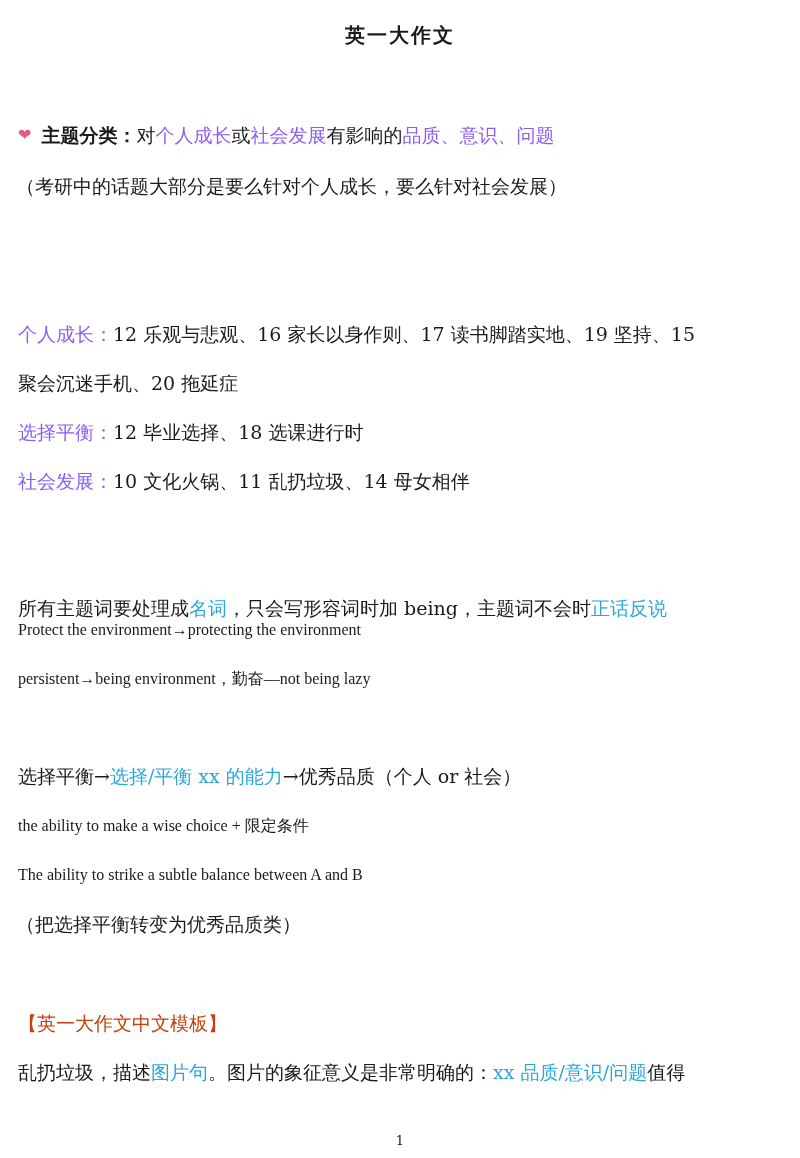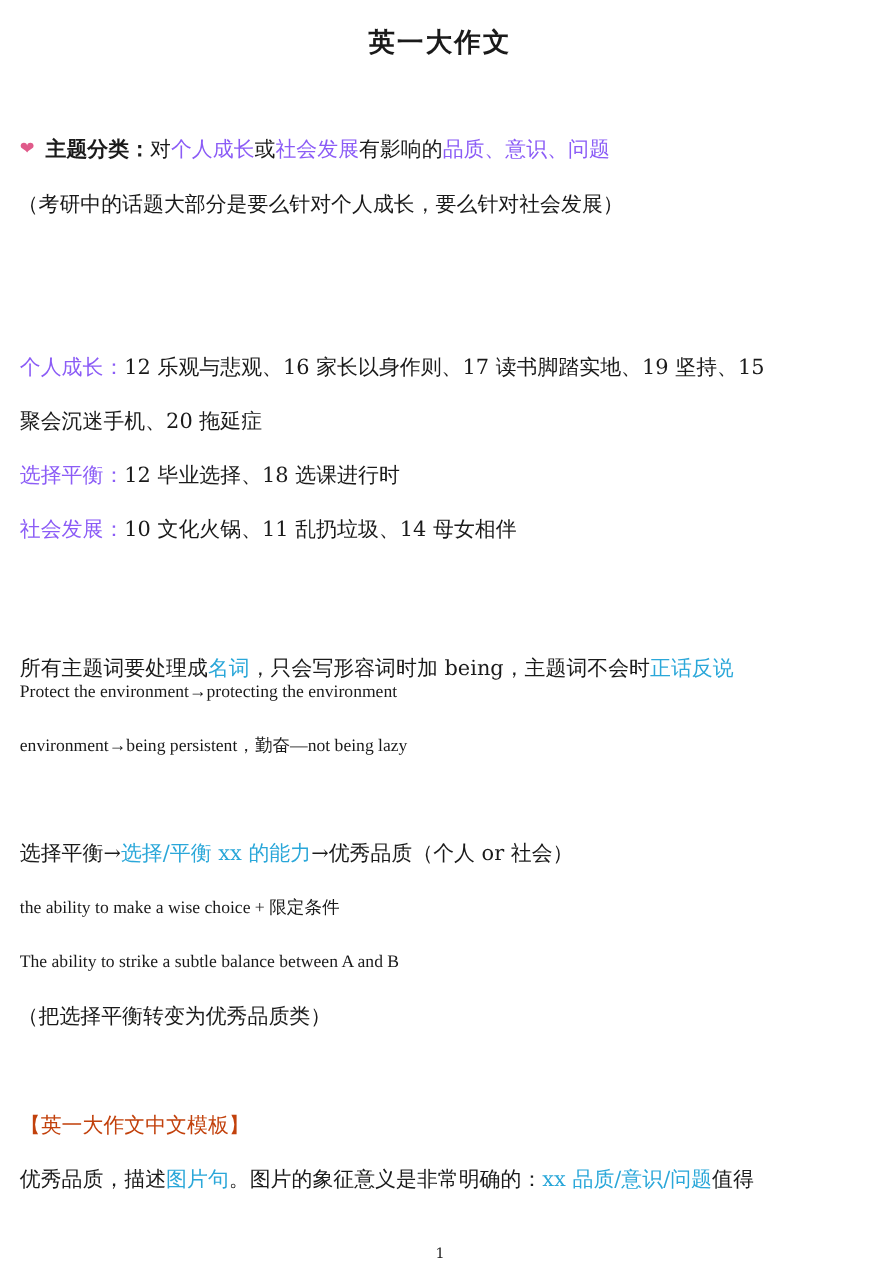--- a/index.html
+++ b/index.html
@@ -2,21 +2,21 @@
 <html><head>
 <meta charset="utf-8">
 <style>
   html, body { margin: 0; padding: 0; background: #ffffff; }
   body {
     width: 800px; height: 1158px; position: relative; overflow: hidden;
     font-family: "DejaVu Serif", "Liberation Serif", serif;
     color: #1a1a1a;
   }
   .line { position: absolute; left: 18px; font-size: 19px; white-space: nowrap; line-height: 26px; }
-  .title { position: absolute; top: 22px; left: 0; width: 800px; text-align: center; font-size: 24px; font-weight: bold; letter-spacing: 2px; }
+  .title { position: absolute; top: 22px; left: 0; width: 800px; text-align: center; font-size: 20px; font-weight: bold; letter-spacing: 2px; }
   .red { color: #8b5cf6; }
   .bright-red { color: #c2410c; }
   .blue { color: #2aa7d9; }
   .bold { font-weight: bold; margin-top: 46px; }
   .heart { display: inline-block; color: #e05a8a; font-size: 16px; margin-right: 10px; vertical-align: 2px; }
   .en { font-family: Liberation Serif, serif; font-size: 16px; }
   .page-num { position: absolute; top: 1133px; left: 0; width: 800px; text-align: center; font-size: 13px; }
 </style>
 </head>
 <body>
@@ -41,31 +41,31 @@
 
   <div class="line" style="top:468px;">
     <span class="red">社会发展：</span><span>10 文化火锅、11 乱扔垃圾、14 母女相伴</span>
   </div>
 
   <div class="line" style="top:567px;margin-top:28px;">
     <span>所有主题词要处理成</span><span class="blue">名词</span><span>，只会写形容词时加 being，主题词不会时</span><span class="blue">正话反说</span>
   </div>
 
   <div class="line en" style="top:617px;">Protect the environment→protecting the environment</div>
-  <div class="line en" style="top:666px;">environment→being persistent，勤奋—not being lazy</div>
+  <div class="line en" style="top:666px;">persistent→being environment，勤奋—not being lazy</div>
 
   <div class="line" style="top:763px;">
     <span>选择平衡→</span><span class="blue">选择/平衡 xx 的能力</span><span>→优秀品质（个人 or 社会）</span>
   </div>
 
   <div class="line en" style="top:813px;">the ability to make a wise choice +  限定条件</div>
   <div class="line en" style="top:862px;">The ability to strike a subtle balance between A and B</div>
 
   <div class="line" style="top:911px; left:16px;">（把选择平衡转变为优秀品质类）</div>
 
   <div class="line bright-red" style="top:1010px;">【英一大作文中文模板】</div>
 
   <div class="line" style="top:1059px;">
-    <span>优秀品质，描述</span><span class="blue">图片句</span><span>。图片的象征意义是非常明确的：</span><span class="blue">xx 品质/意识/问题</span><span>值得</span>
+    <span>乱扔垃圾，描述</span><span class="blue">图片句</span><span>。图片的象征意义是非常明确的：</span><span class="blue">xx 品质/意识/问题</span><span>值得</span>
   </div>
 
   <div class="page-num">1</div>
 </div>
 
 </body></html>

